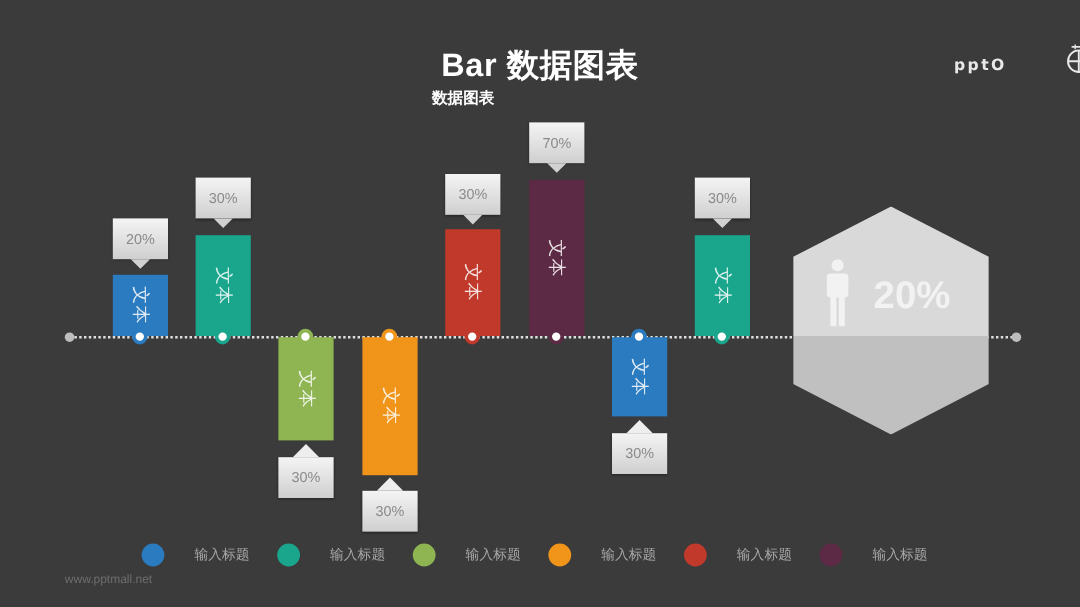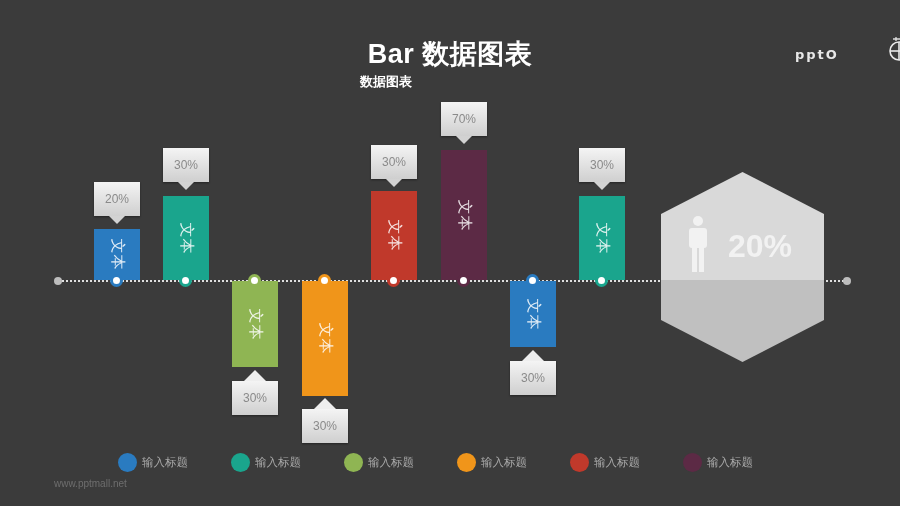--- a/index.html
+++ b/index.html
@@ -14,21 +14,21 @@
   .bar { position: absolute; width: 46px; display: flex; align-items: center; justify-content: center; }
   .bar-text { color: rgba(255,255,255,0.85); font-size: 15px; transform: rotate(90deg); white-space: nowrap; letter-spacing: 1px; }
   .dot { position: absolute; width: 13px; height: 13px; border-radius: 50%; background: #fff; border: 3px solid; top: 274px; }
   .callout { position: absolute; width: 46px; height: 34px; background: linear-gradient(#f4f4f4, #cfcfcf); color: #8a8a8a; font-size: 12px; display: flex; align-items: center; justify-content: center; box-shadow: 0 1px 2px rgba(0,0,0,0.4); }
   .callout.down::after { content: ""; position: absolute; left: 15px; bottom: -8px; border-left: 8px solid transparent; border-right: 8px solid transparent; border-top: 8px solid #d2d2d2; }
   .callout.up::before { content: ""; position: absolute; left: 12px; top: -11px; border-left: 11px solid transparent; border-right: 11px solid transparent; border-bottom: 11px solid #eeeeee; }
   .hex { position: absolute; left: 661px; top: 172px; width: 163px; height: 190px; }
   .hex-half { position: absolute; left: 0; width: 163px; display: flex; align-items: center; }
   .hex-pct { color: #f2f2f2; font-weight: bold; font-size: 32px; position: absolute; left: 67px; }
   .legend { position: absolute; top: 453px; left: 118px; display: flex; }
-  .legend-item { display: flex; align-items: center; width: 113px; }
+  .legend-item { display: flex; align-items: center; width: 113px; gap: 20px; }
   .legend-dot { width: 19px; height: 19px; border-radius: 50%; margin-right: 5px; }
   .legend-label { color: #a8a8a8; font-size: 11.5px; }
   .footer { position: absolute; top: 478px; left: 54px; color: #6e6e6e; font-size: 10px; }
 </style>
 </head>
 <body>
 
 <div class="title">Bar 数据图表</div>
 <div class="subtitle">数据图表</div>
 

